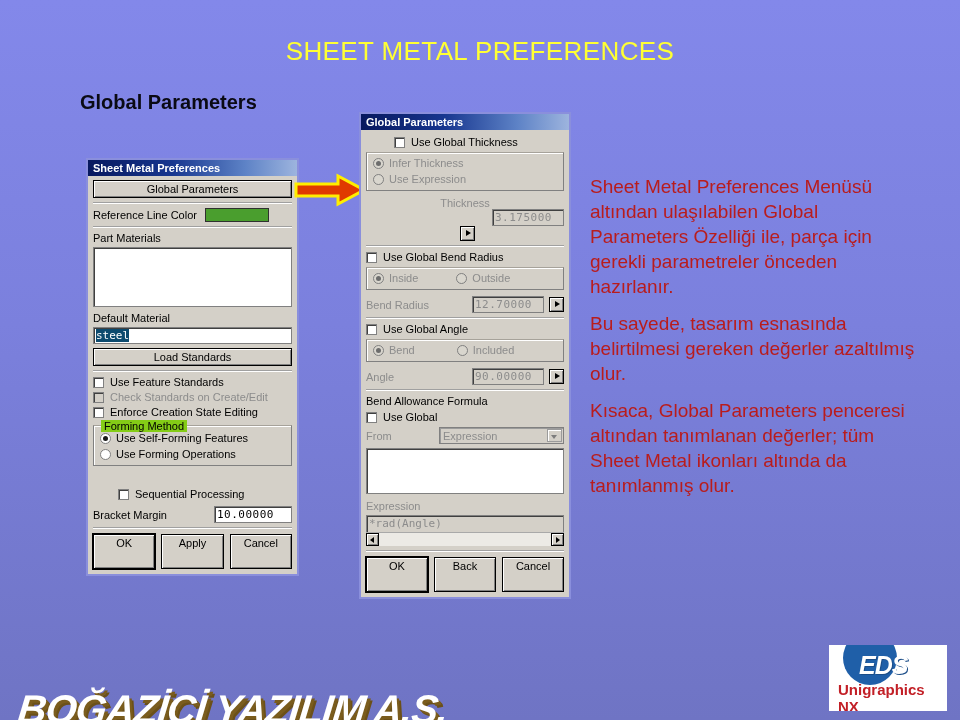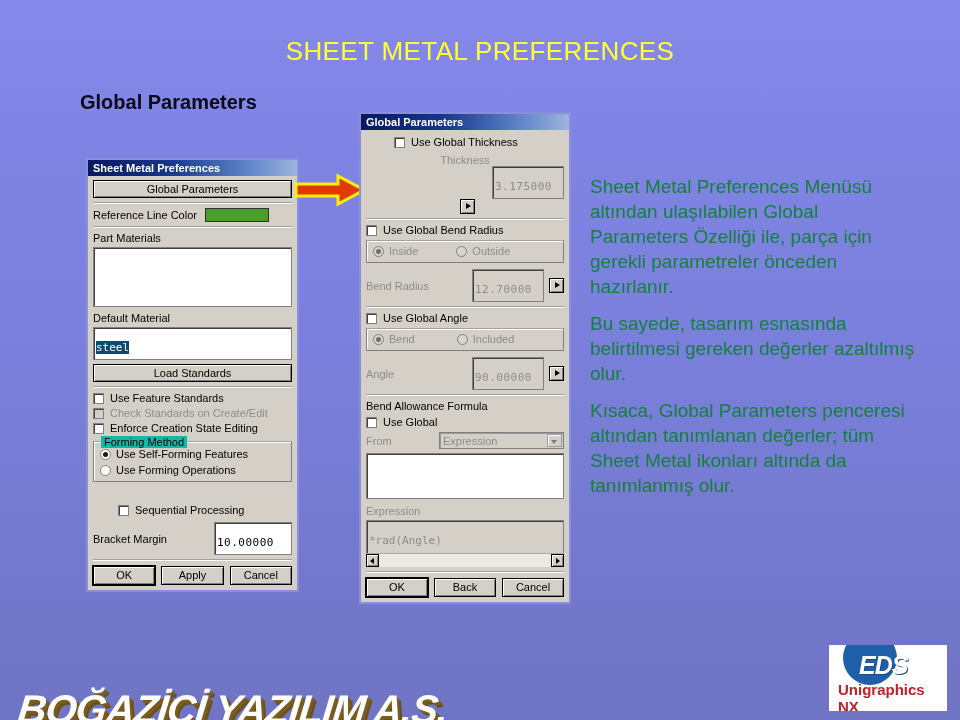--- a/index.html
+++ b/index.html
@@ -94,26 +94,26 @@
     background: #fff;
     border: 1px solid #808080;
     box-shadow: inset 1px 1px 0 #404040;
     box-sizing: border-box;
   }
 
   .textfield {
     background: #fff;
     border: 1px solid #808080;
     box-shadow: inset 1px 1px 0 #404040;
-    height: 33px;
+    height: 17px;
     box-sizing: border-box;
     font-family: "DejaVu Sans Mono", monospace;
     font-size: 11px;
     line-height: 15px;
-    padding: 12px 2px;
+    padding: 0 2px;
     overflow: hidden;
     white-space: nowrap;
   }
   .textfield .sel {
     background: #0c4a6e;
     color: #fff;
   }
   .textfield.num {
     text-align: left;
     letter-spacing: 0.5px;
@@ -162,21 +162,21 @@
     border-top-color: #a6a29a;
     box-shadow: inset 1px 1px 0 #fff;
     padding: 4px 6px 5px 6px;
     margin-top: 3px;
     position: relative;
   }
   .groupbox > .gb-legend {
     position: absolute;
     top: -6px;
     left: 7px;
-    background: #14b8a6;
+    background: #84cc16;
     padding: 0 3px;
     font-size: 11px;
   }
 
   .dim { color: #8c8c8c; }
 
   .spin-btn {
     width: 15px;
     height: 15px;
     background: #d4d0c8;
@@ -258,39 +258,39 @@
     border-top: 3px solid transparent;
     border-bottom: 3px solid transparent;
   }
   .hscroll .strack { flex: 1 1 auto; background: #eceae5; }
 
   .btnrow {
     display: flex;
     gap: 6px;
     margin-top: 5px;
   }
-  .btnrow .btn { flex: 1 1 0; height: 19px; line-height: 17px; }
+  .btnrow .btn { flex: 1 1 0; height: 35px; line-height: 17px; }
   .btnrow .btn.default { box-shadow: inset 1px 1px 0 #fff, inset -1px -1px 0 #808080, 0 0 0 1px #000; }
 
   
   .arrow-wrap {
     position: absolute;
     left: 294px;
     top: 173px;
     width: 72px;
     height: 34px;
   }
 
   
   .body-text {
     position: absolute;
     left: 590px;
     top: 174px;
     width: 330px;
-    color: #15803d;
+    color: #b91c1c;
     font-size: 19px;
     line-height: 25px;
   }
   .body-text p { margin: 0 0 12px 0; }
 
   
   .eds-logo {
     position: absolute;
     left: 829px;
     top: 645px;
@@ -425,20 +425,30 @@
 </div>
 
 <div class="dialog" style="left:359px; top:112px; width:212px;">
   <div class="dlg-titlebar">Global Parameters</div>
   <div class="dlg-body">
 
     <div class="row" style="margin-top:2px;padding-left:28px;">
       <span class="chk"></span>
       <span>Use Global Thickness</span>
     </div>
+    <div class="groupbox" style="margin-top:4px;">
+      <div class="row">
+        <span class="radio on disabled"></span>
+        <span class="dim">Infer Thickness</span>
+      </div>
+      <div class="row" style="margin-top:4px;">
+        <span class="radio disabled"></span>
+        <span class="dim">Use Expression</span>
+      </div>
+    </div>
     <div class="row" style="margin-top:6px;flex-direction:column;">
       <span class="dim">Thickness</span>
       <span class="textfield num disabled" style="margin-left:auto; width:72px;">3.175000</span>
       <span class="spin-btn"></span>
     </div>
 
     <div class="hrule"></div>
 
     <div class="row">
       <span class="chk"></span>

